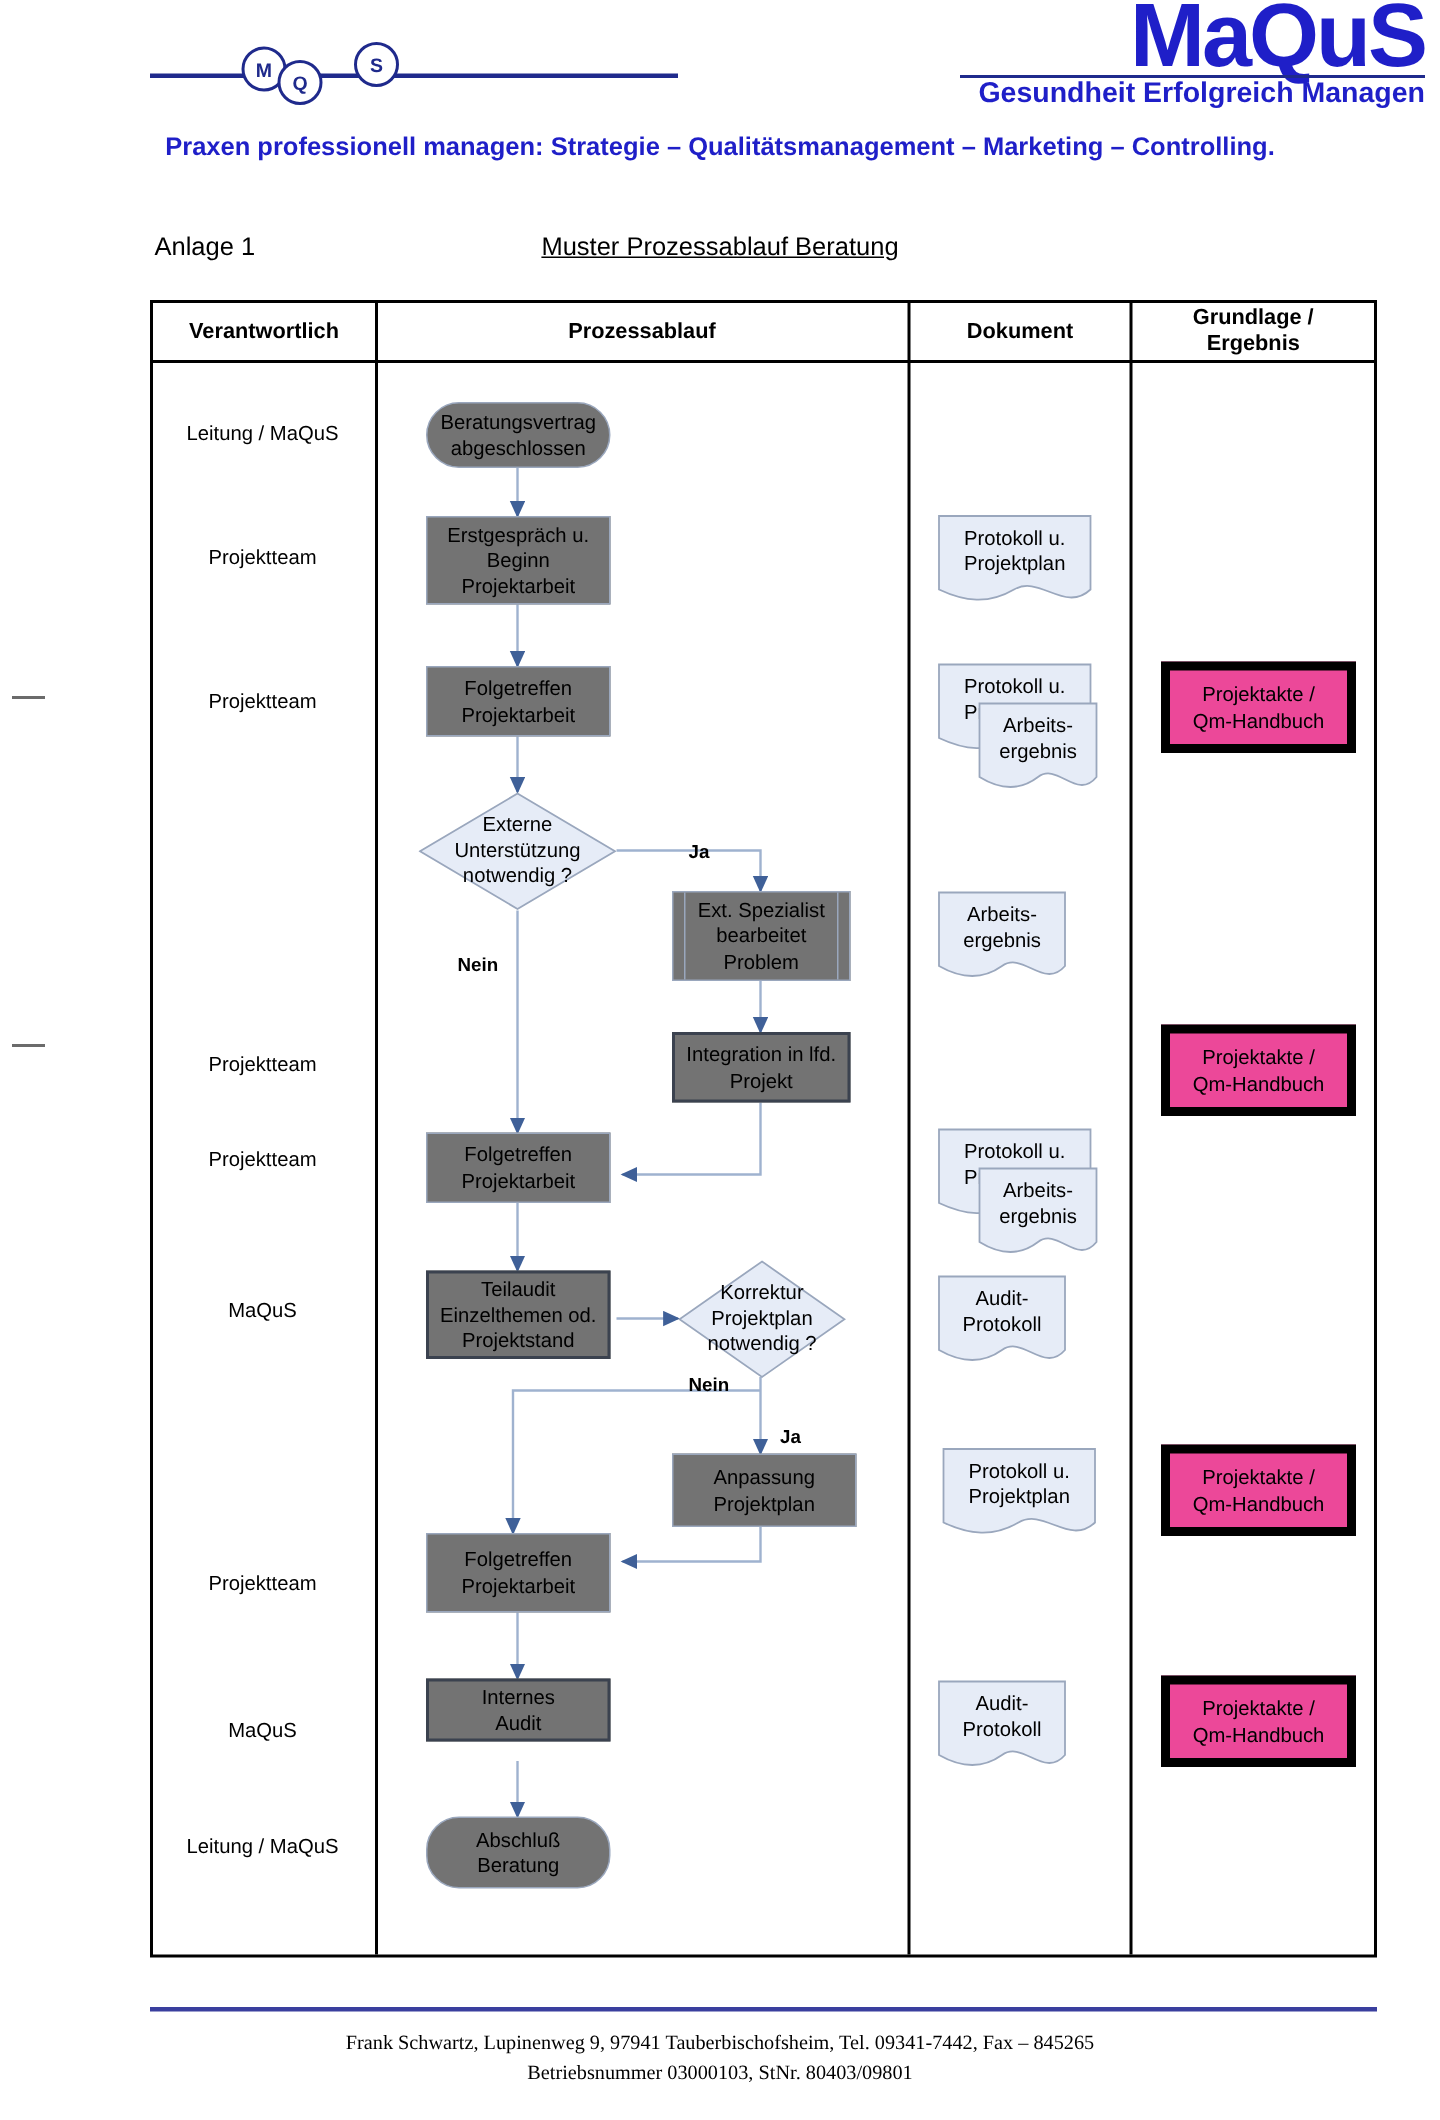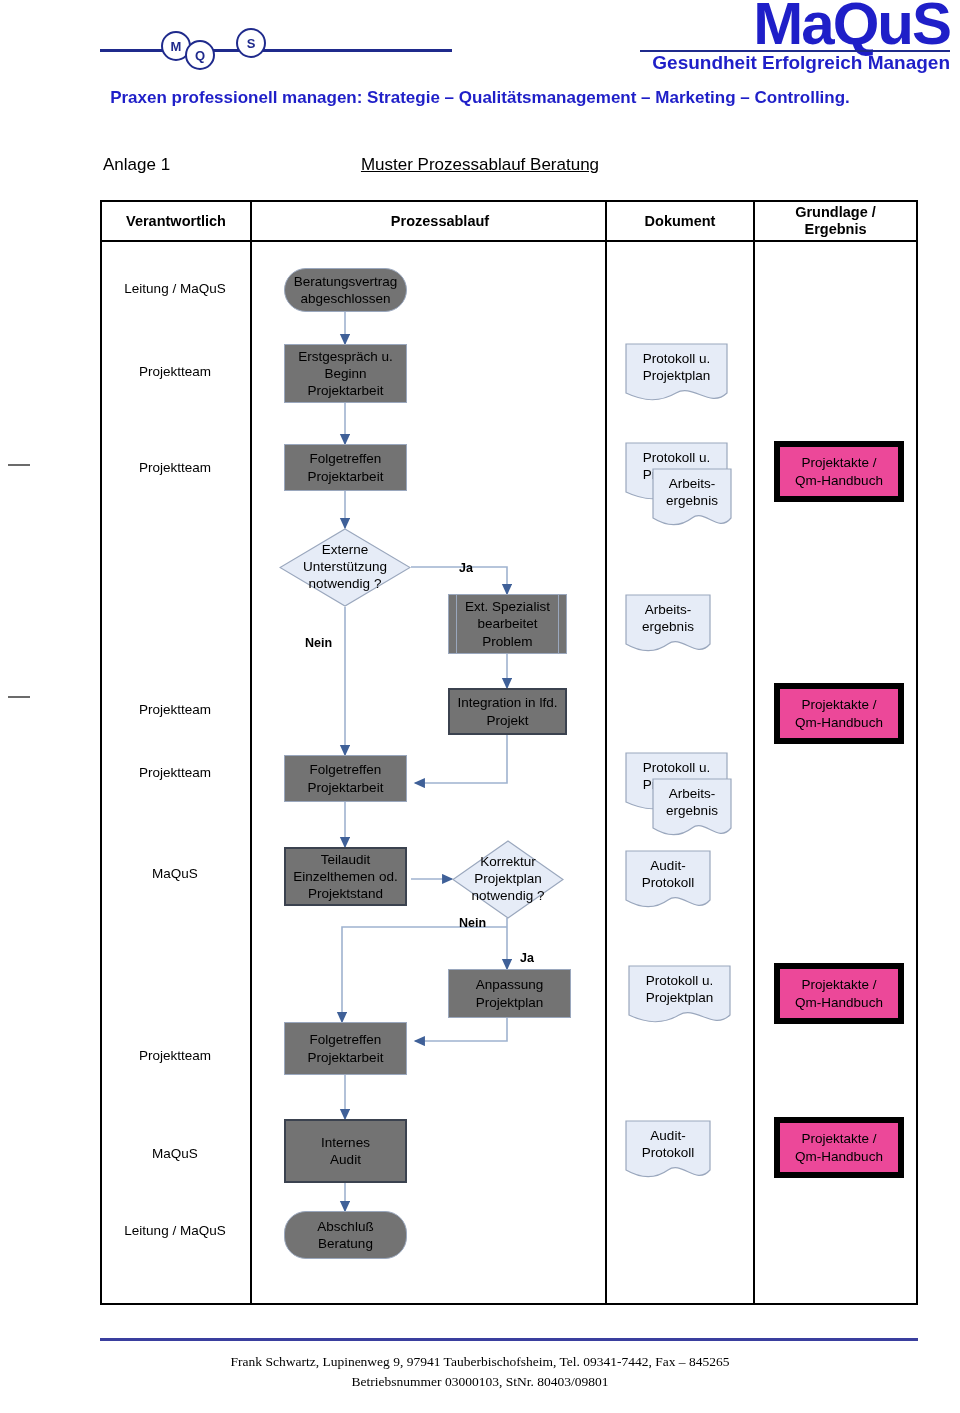--- a/index.html
+++ b/index.html
@@ -69,21 +69,21 @@
   #v2 { left:503px; }
   #v3 { left:651px; }
 
   .col-head {
     position:absolute; top:0; height:38px;
     display:flex; align-items:center; justify-content:center;
     text-align:center; font-weight:bold; font-size:14.5px; color:#000;
     line-height:1.15;
   }
   #ch1 { left:0px;   width:148px; }
-  #ch2 { left:150px; width:352px;padding-left:12px; }
+  #ch2 { left:150px; width:352px; }
   #ch3 { left:505px; width:146px; }
   #ch4 { left:653px; width:161px; }
 
   
   .margin-tick {
     position:absolute; left:8px; width:22px; height:2px; background:#6b6b6b;
   }
 
   
   #canvas { position:absolute; left:0; top:0; width:960px; height:1413px; pointer-events:none; }
@@ -323,21 +323,21 @@
   </div>
 </div>
 
 <div class="node" style="left:284px; top:1022px; width:123px; height:53px;">
   <div>
     <div>Folgetreffen</div>
     <div>Projektarbeit</div>
   </div>
 </div>
 
-<div class="node strong" style="left:284px; top:1119px; width:123px; height:64px;">
+<div class="node strong" style="left:284px; top:1119px; width:123px; height:42px;">
   <div>
     <div>Internes</div>
     <div>Audit</div>
   </div>
 </div>
 
 <div class="node terminator" style="left:284px; top:1211px; width:123px; height:48px;">
   <div>
     <div>Abschluß</div>
     <div>Beratung</div>

